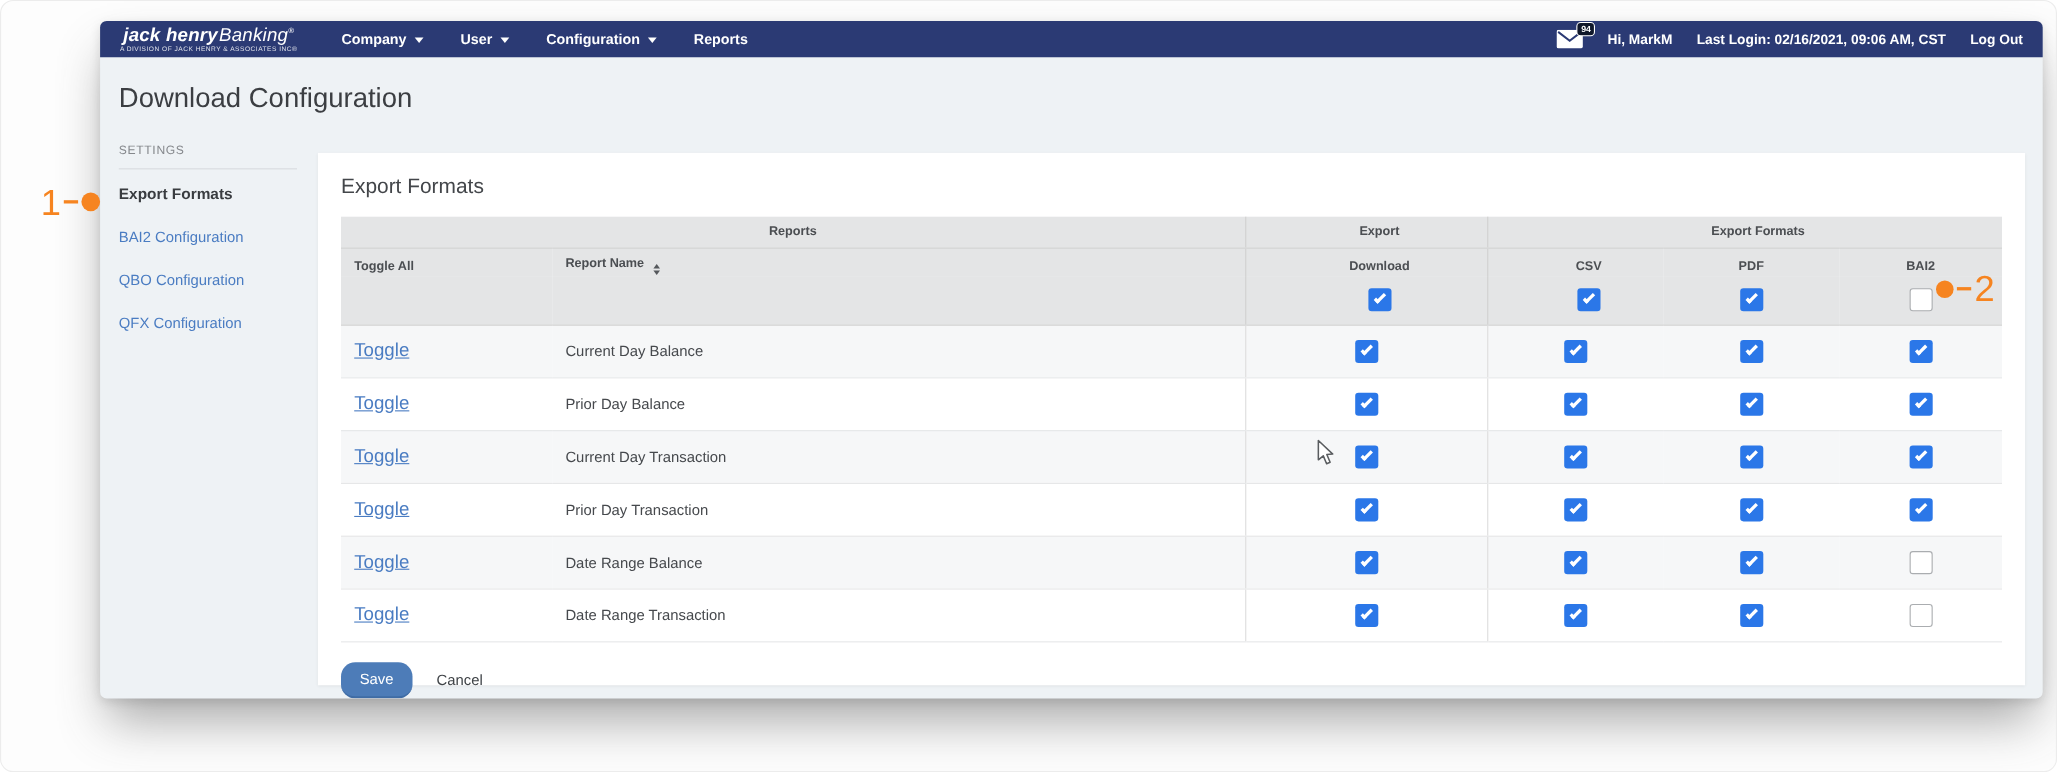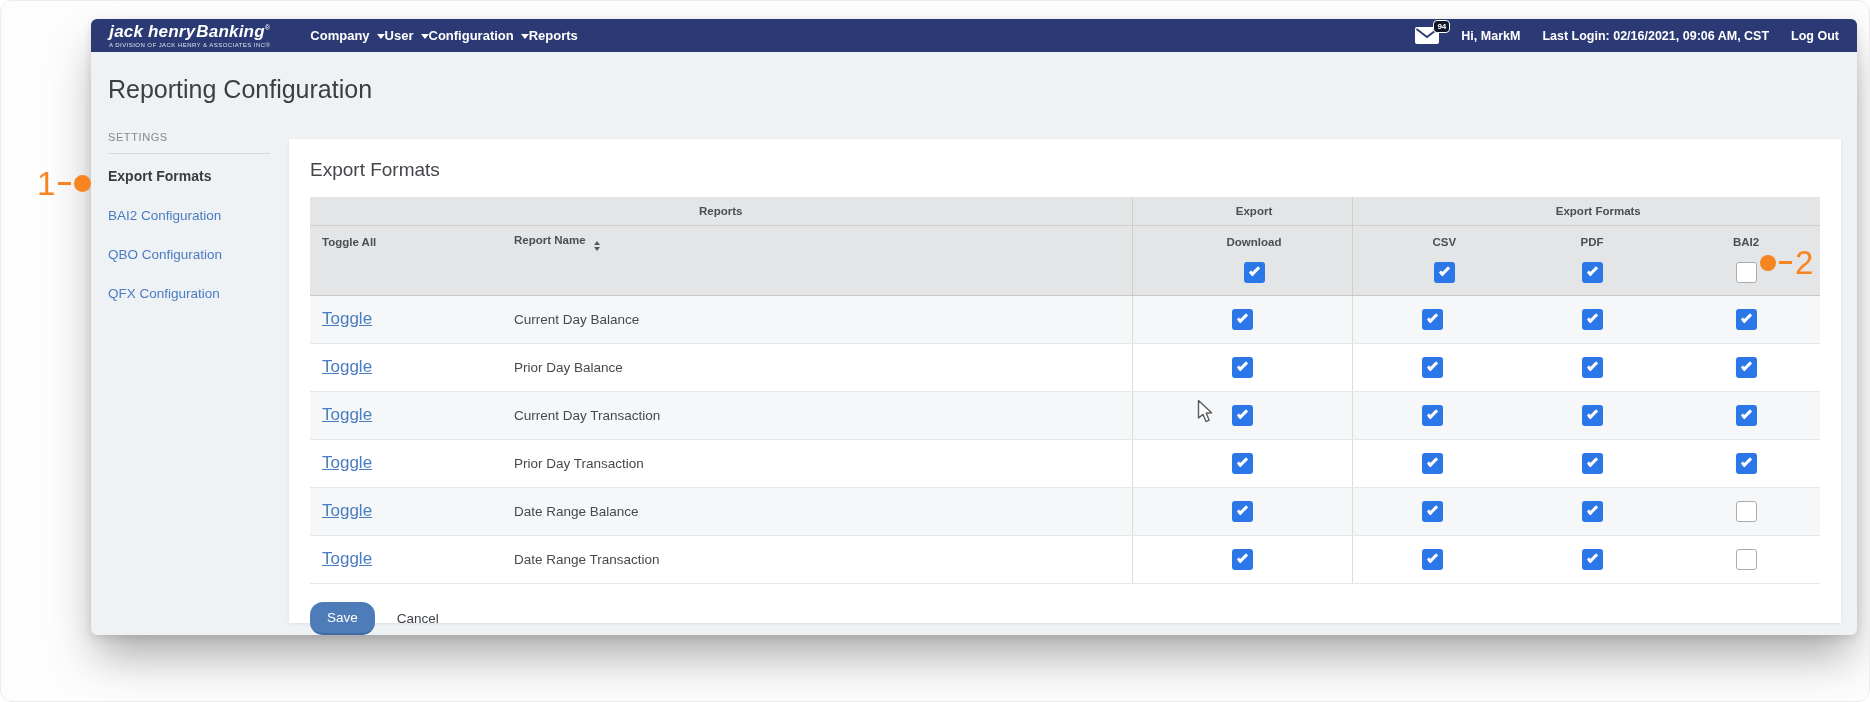--- a/index.html
+++ b/index.html
@@ -22,24 +22,24 @@
   }
   
   .navbar {
     position:absolute; left:0; top:0; right:0; height:33px;
     background:var(--navy,#2b3a74); border-radius:6px 6px 0 0;
     display:flex; align-items:center; padding:0 18px; color:#fff;
   }
   .logo { display:flex; flex-direction:column; align-items:center; line-height:1; margin-right:40px; }
   .logo-main { font-style:italic; font-size:17px; letter-spacing:.2px; white-space:nowrap; }
   .logo-main .b { font-weight:700; }
-  .logo-main .l { font-weight:700; margin-left:1px; }
+  .logo-main .l { font-weight:400; margin-left:1px; }
   .logo-main sup { font-size:7px; }
   .logo-tag { font-size:6px; letter-spacing:.45px; color:rgba(255,255,255,.85); margin-top:2px; white-space:nowrap; }
-  .nav-menu { display:flex; align-items:flex-start; }
+  .nav-menu { display:flex; align-items:flex-start; gap:34px; }
   .nav-item { display:flex; align-items:center; gap:7px; font-size:13px; font-weight:700; cursor:pointer; white-space:nowrap; }
   .caret { width:0; height:0; border-left:4.5px solid transparent; border-right:4.5px solid transparent; border-top:5px solid #fff; margin-top:2px; }
   .nav-right { margin-left:auto; display:flex; align-items:center; gap:22px; font-size:12.5px; font-weight:600; }
   .mail-wrap { position:relative; width:24px; height:17px; cursor:pointer; }
   .mail-badge {
     position:absolute; top:-7px; right:-11px; min-width:17px; height:13px;
     background:#0f172a; border:1px solid #fff; border-radius:4px;
     font-size:8px; font-weight:700; line-height:11px; text-align:center; padding:0 2px;
   }
   .nav-right .txt { white-space:nowrap; }
@@ -142,21 +142,21 @@
             <path d="M1.5 2 L12 10 L22.5 2" stroke="#2b3a74" stroke-width="1.8" fill="none"></path>
           </svg>
           <div class="mail-badge">94</div>
         </div>
         <span class="txt">Hi, MarkM</span>
         <span class="txt">Last Login: 02/16/2021, 09:06 AM, CST</span>
         <span class="txt logout">Log Out</span>
       </div>
     </div>
 
-    <div class="page-title">Reporting Configuration</div>
+    <div class="page-title">Download Configuration</div>
 
     <div class="sidebar">
       <div class="settings-label">SETTINGS</div>
       <div class="side-divider"></div>
       <div class="side-item active">Export Formats</div>
       <div class="side-item">BAI2 Configuration</div>
       <div class="side-item">QBO Configuration</div>
       <div class="side-item">QFX Configuration</div>
     </div>
 

